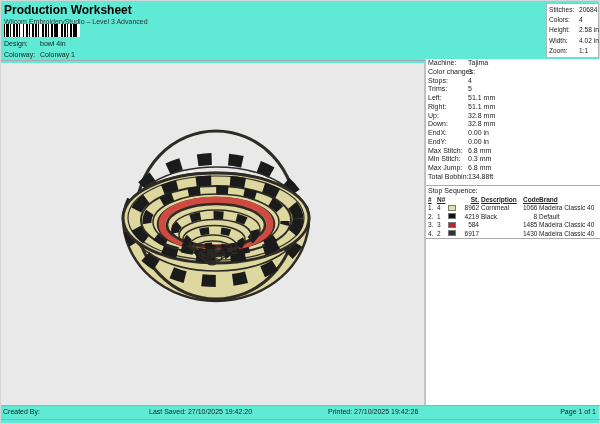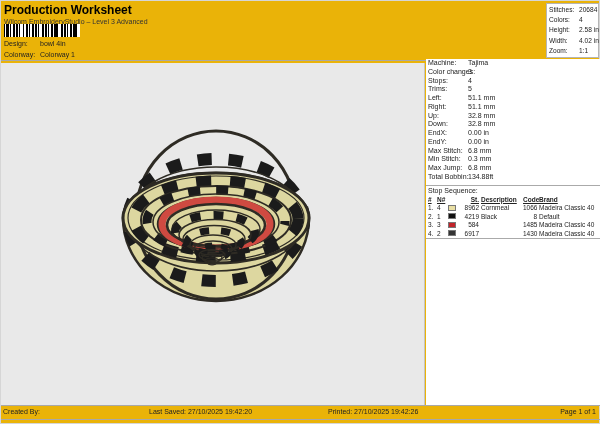--- a/index.html
+++ b/index.html
@@ -1,18 +1,18 @@
 <!DOCTYPE html>
 <html style="--cream: #ddd7a0; --black: #1b1b1b; --dark: #2e2b24; --red: #cf4a41;"><head>
 <meta charset="utf-8">
 <style>
   * { margin:0; padding:0; box-sizing:border-box; }
   html,body { width:600px; height:424px; background:#fff; }
   body { font-family:"Liberation Sans", sans-serif; color:#222; position:relative; overflow:hidden; }
-  .page { position:absolute; inset:0; width:600px; height:424px; background:#eab308; border:1px solid #d6d6d6;text-decoration:underline; }
+  .page { position:absolute; inset:0; width:600px; height:424px; background:#5eead4; border:1px solid #d6d6d6;text-decoration:underline; }
 
   
   .title { position:absolute; left:3px; top:2px; font-size:12px; font-weight:bold; color:#000; }
   .subtitle { position:absolute; left:3px; top:17px; font-size:7px; color:#333; }
   .barcode { position:absolute; left:3px; top:23px; width:76px; height:13px; background:#fff;
     background-image:repeating-linear-gradient(90deg,#000 0 1.5px,#fff 1.5px 2.5px,#000 2.5px 5px,#fff 5px 6px,#000 6px 7px,#fff 7px 9.5px); }
   .kv { position:absolute; font-size:7px; color:#222; }
   .kv .v { position:absolute; left:36px; white-space:nowrap; }
   #design-row { left:3px; top:39px; }
   #colorway-row { left:3px; top:50px; }

